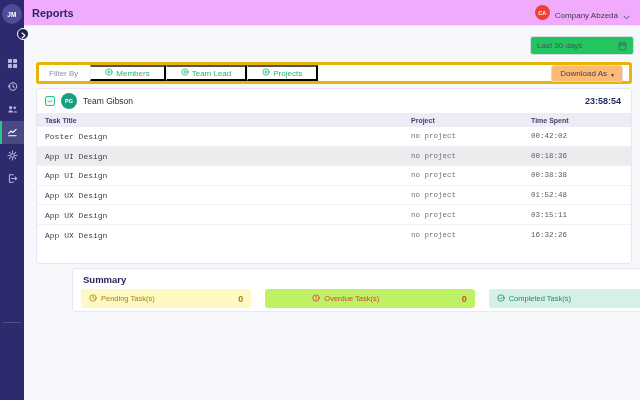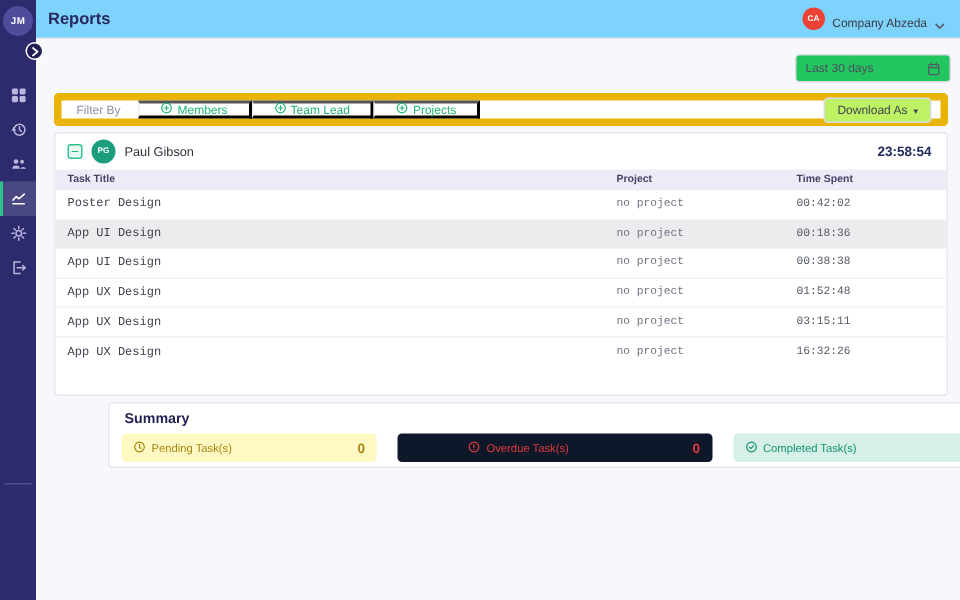--- a/index.html
+++ b/index.html
@@ -19,43 +19,43 @@
   .collapse-btn { position:absolute; left:17px; top:28px; width:12px; height:12px; border-radius:50%;
     background:#211e55; border:1px solid #ffffff; color:#fff; z-index:6; cursor:pointer;
     display:flex; align-items:center; justify-content:center; }
   .nav { position:absolute; top:52px; left:0; width:24px; display:flex; flex-direction:column; }
   .nav-item { height:23px; display:flex; align-items:center; justify-content:center; color:#b9b7dd; cursor:pointer; }
   .nav-item svg { width:11px; height:11px; display:block; }
   .nav-item.active { background:rgba(255,255,255,.14); border-left:2px solid #2ec28e; padding-right:2px; color:#ffffff; }
   .sidebar-divider { position:absolute; top:322px; left:3px; right:3px; height:1px; background:rgba(255,255,255,.18); }
 
   
-  .header { position:absolute; left:24px; top:0; right:0; height:26px; background:#7dd3fc;
+  .header { position:absolute; left:24px; top:0; right:0; height:26px; background:#f0abfc;
     border-bottom:1px solid #e6e7ee; display:flex; align-items:center; z-index:4; }
   .page-title { margin-left:8px; font-size:11px; font-weight:bold; color:#2b2860; }
   .header-right { margin-left:auto; margin-right:10px; display:flex; align-items:flex-end; gap:5px; cursor:pointer; }
   .ca-avatar { width:15px; height:15px; border-radius:50%; background:#ee4136; color:#fff;
     font-size:5.5px; font-weight:bold; display:flex; align-items:center; justify-content:center; }
   .account-name { font-size:8px; color:#3a3a44; }
   .chev { color:#555a66; display:flex; }
 
   
   .date-control { position:absolute; left:530px; top:36px; width:104px; height:19px; background:#22c55e;
     border:1px solid #d9dbe4; border-radius:3px; display:flex; align-items:center;
     font-size:8px; color:#4b5060; padding:0 6px; cursor:pointer; }
   .date-control .cal { margin-left:auto; color:#565b68; display:flex; }
 
   .filter-bar { position:absolute; left:36px; top:62px; width:596px; height:22px; background:#fff;
-    border:5px solid #eab308; border-radius:3px; display:flex; align-items:center; }
+    border:3px solid #eab308; border-radius:3px; display:flex; align-items:center; }
   .filter-label { font-size:8px; color:#8d92a5; padding:0 12px 0 10px; }
   .filter-btn { display:flex; align-items:center; gap:3px; color:#21b573; font-size:8px;
     padding:0 14px; height:100%; border-left:1px solid #eef0f5; cursor:pointer; background:none; }
   .filter-btn svg { width:8px; height:8px; }
   .download-btn { margin-left:auto; margin-right:6px; border:1px solid #d9dbe4; border-radius:3px;
-    font-size:8px; color:#3f4350; padding:3px 8px; background:#bef264; display:flex; align-items:flex-end; gap:4px; cursor:pointer; }
+    font-size:8px; color:#3f4350; padding:3px 8px; background:#fdba74; display:flex; align-items:flex-end; gap:4px; cursor:pointer; }
   .caret { font-size:6px; color:#3f4350; }
 
   
   .report-panel { position:absolute; left:36px; top:88px; width:596px; height:176px; background:#fff;
     border:1px solid #e6e8f2; border-radius:3px; overflow:hidden; }
   .user-row { height:24px; display:flex; align-items:center; padding:0 10px 0 8px; }
   .collapse-toggle { width:10px; height:10px; border:1px solid #2ec28e; background:#e9f8f1; border-radius:2px;
     color:#21b573; font-size:9px; line-height:1; display:flex; align-items:center; justify-content:center; cursor:pointer; }
   .pg-avatar { width:16px; height:16px; border-radius:50%; background:#1b9e7d; color:#fff;
     font-size:5.5px; font-weight:bold; display:flex; align-items:center; justify-content:center; margin-left:6px; }
@@ -78,21 +78,21 @@
   
   .summary-panel { position:absolute; left:36px; top:268px; width:596px; height:44px; background:#fff;
     border:1px solid #e6e8f2; border-radius:3px;margin-left:36px; }
   .summary-title { font-size:9.5px; font-weight:bold; color:#221f54; margin:5px 0 0 10px; }
   .cards { display:flex; gap:14px; margin:4px 8px 0 8px; }
   .card { flex:1; height:19px; border-radius:3px; display:flex; align-items:center; gap:4px;
     padding:0 8px; font-size:7.5px; }
   .card svg { width:8px; height:8px; flex:none; }
   .card .count { margin-left:auto; font-size:9px; font-weight:bold; }
   .card.pending { background:#fef9c3; color:#a5830f; }
-  .card.overdue { background:#0f172a; color:#e23b3b;padding-left:47px; }
+  .card.overdue { background:#bef264; color:#e23b3b;padding-left:47px; }
   .card.completed { background:#d6efe7; color:#149174; }
 </style>
 </head>
 <body>
 
 <div class="sidebar">
   <div class="jm-avatar">JM</div>
 
   <div class="nav">
     <div class="nav-item">
@@ -235,21 +235,21 @@
   </button>
 </div>
 
 <div class="report-panel">
 
   <div class="user-row">
     <div class="collapse-toggle">
       <span>−</span>
     </div>
     <div class="pg-avatar">PG</div>
-    <div class="user-name">Paul Gibson</div>
+    <div class="user-name">Team Gibson</div>
     <div class="total-time">23:58:54</div>
   </div>
 
   <div class="table-header">
     <span class="col-task">Task Title</span>
     <span class="col-project">Project</span>
     <span class="col-time">Time Spent</span>
   </div>
 
   <div class="t-row">

